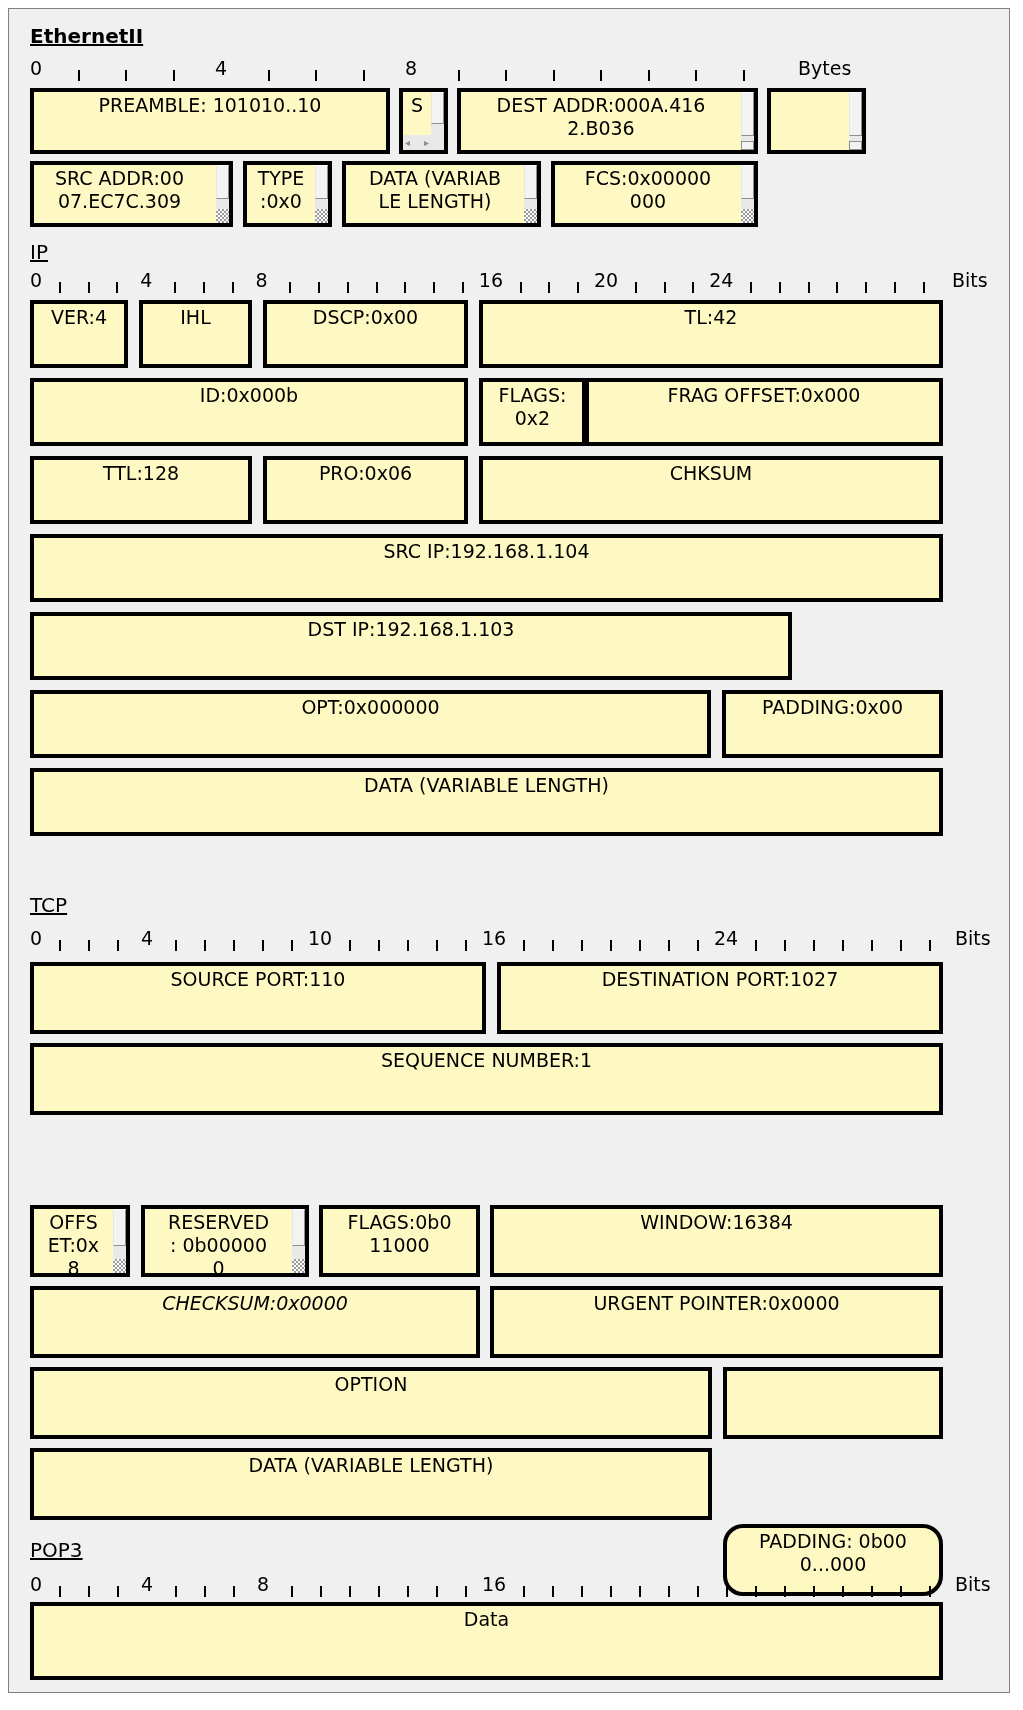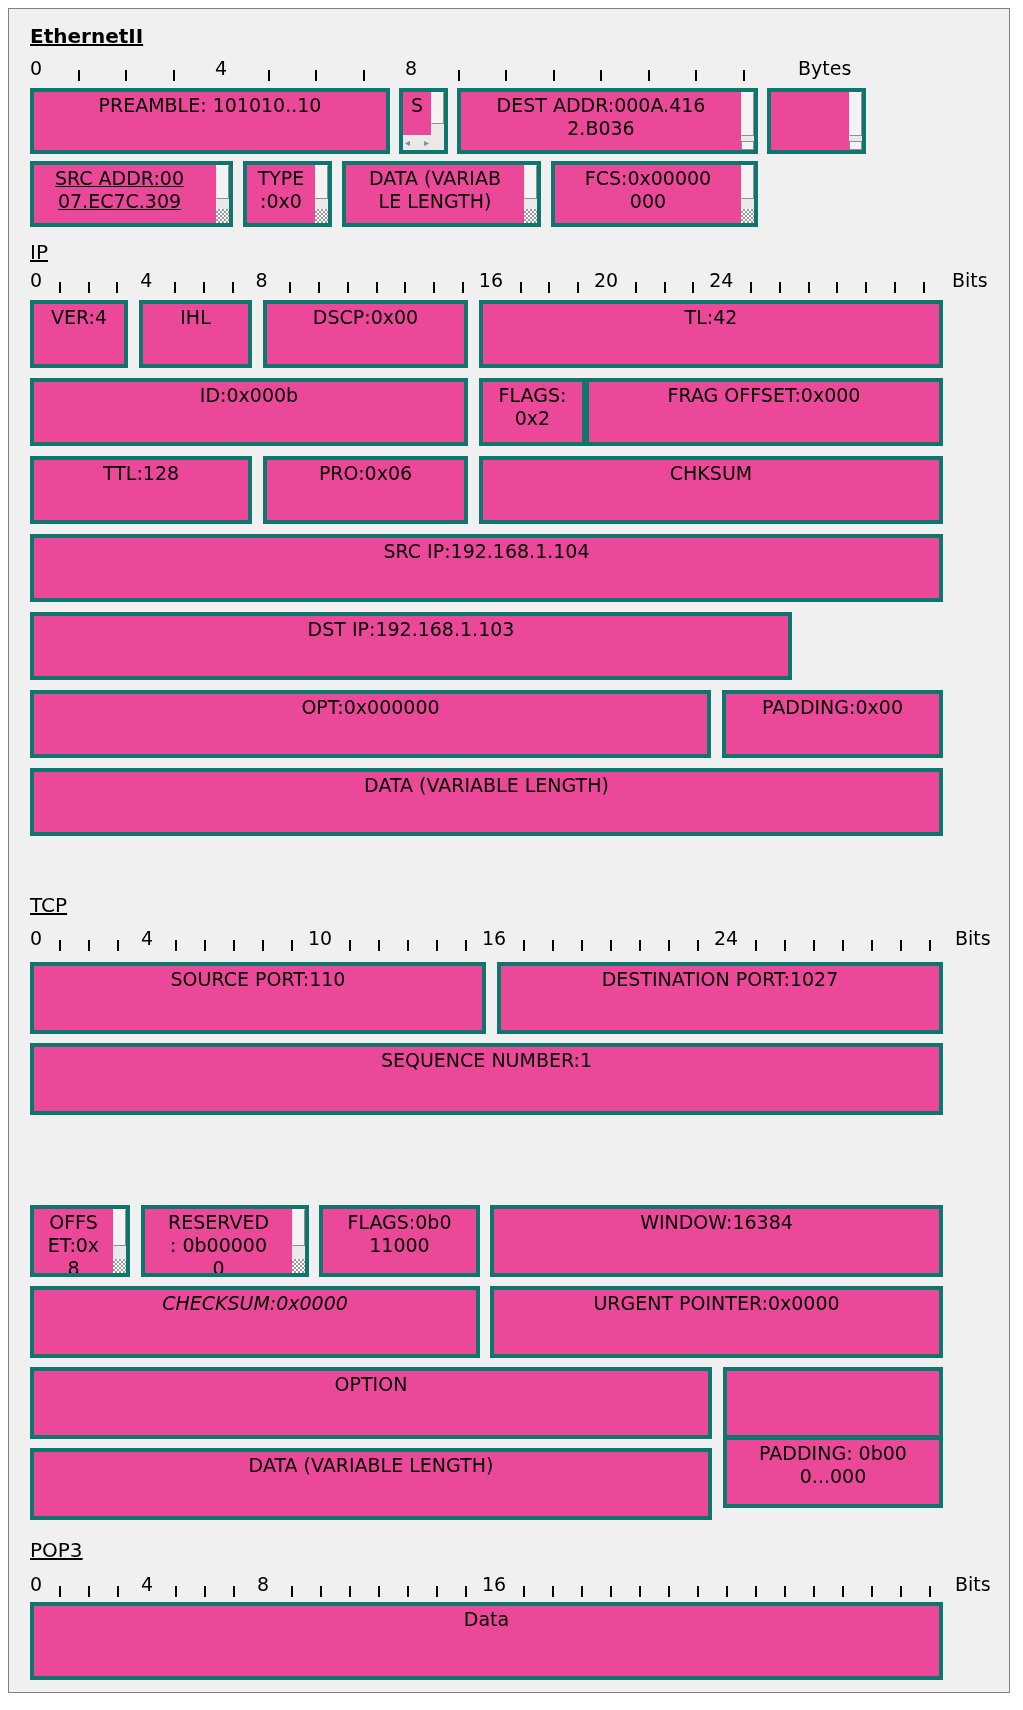--- a/index.html
+++ b/index.html
@@ -7,21 +7,21 @@
     width:1023px;height:1710px;position:relative;background:#ffffff;
     font-family:"DejaVu Sans","Liberation Sans",sans-serif;color:#000;
     overflow:hidden;
   }
   .frame{position:absolute;left:8px;top:8px;width:1000px;height:1683px;
     border:1px solid #808080;background:#f0f0f0;}
   .title{position:absolute;font-size:20px;line-height:24px;text-decoration:underline;}
   .ruler{position:absolute;left:0;width:1023px;height:28px;}
   .rlabel{position:absolute;top:0;font-size:19px;line-height:24px;}
   .tick{position:absolute;bottom:3px;width:2px;height:11px;background:#000;}
-  .box{position:absolute;background:#ec4899;border:4px solid #0f766e;box-sizing:border-box;overflow:hidden;}
+  .box{position:absolute;background:#fef9c3;border:4px solid #000000;box-sizing:border-box;overflow:hidden;}
   .btext{position:absolute;left:0;top:2px;right:0;bottom:0;text-align:center;
     font-size:19px;line-height:23px;white-space:pre-line;overflow:hidden;}
   .vsb{position:absolute;top:0;right:0;width:13px;height:100%;background:#e9e9e9;}
   .vthumb{position:absolute;top:0;left:0;width:100%;box-sizing:border-box;background:#f3f3f3;
     border:1px solid #8f8f8f;border-top-color:#ffffff;border-left-color:#e6e6e6;}
   .vend{position:absolute;bottom:0;left:0;width:100%;height:9px;box-sizing:border-box;
     background:#f3f3f3;border:1px solid #8f8f8f;}
   .grip{position:absolute;right:0;bottom:0;width:13px;height:14px;
     background:repeating-conic-gradient(#9a9a9a 0% 25%,#fbfbfb 0% 50%) 0 0/4px 4px;}
   .hsb{position:absolute;left:0;bottom:0;height:15px;background:#e9e9e9;color:#8a8a8a;
@@ -75,21 +75,21 @@
       </div>
     </div>
     <div class="box" style="left: 767px; top: 88px; width: 99px; height: 66px;">
       <div class="btext" style="right: 13px;"></div>
       <div class="vsb">
         <div class="vthumb" style="height: 76%;"></div>
         <div class="vend"></div>
       </div>
     </div>
     <div class="box" style="left: 30px; top: 161px; width: 203px; height: 66px;">
-      <div class="btext" style="right: 24px; text-decoration: underline;">SRC ADDR:00
+      <div class="btext" style="right: 24px;">SRC ADDR:00
 07.EC7C.309</div>
       <div class="vsb">
         <div class="vthumb" style="height: 58%;"></div>
       </div>
       <div class="grip"></div>
     </div>
     <div class="box" style="left: 243px; top: 161px; width: 89px; height: 66px;">
       <div class="btext" style="right: 13px;">TYPE
 :0x0</div>
       <div class="vsb">
@@ -273,21 +273,21 @@
     </div>
     <div class="box" style="left: 30px; top: 1367px; width: 682px; height: 72px;">
       <div class="btext">OPTION</div>
     </div>
     <div class="box" style="left: 723px; top: 1367px; width: 220px; height: 72px;">
       <div class="btext"></div>
     </div>
     <div class="box" style="left: 30px; top: 1448px; width: 682px; height: 72px;">
       <div class="btext">DATA (VARIABLE LENGTH)</div>
     </div>
-    <div class="box" style="left: 723px; top: 1436px; width: 220px; height: 72px;">
+    <div class="box" style="left: 723px; top: 1524px; width: 220px; height: 72px; border-radius: 20px;">
       <div class="btext">PADDING: 0b00
 0...000</div>
     </div>
     <div class="title" style="left: 30px; top: 1538px;">POP3</div>
     <div class="ruler" style="top: 1572px;">
       <div class="rlabel" style="left: 30px;">0</div>
       <div class="tick" style="left: 59px;"></div>
       <div class="tick" style="left: 88px;"></div>
       <div class="tick" style="left: 117px;"></div>
       <div class="rlabel" style="left: 141px;">4</div>

